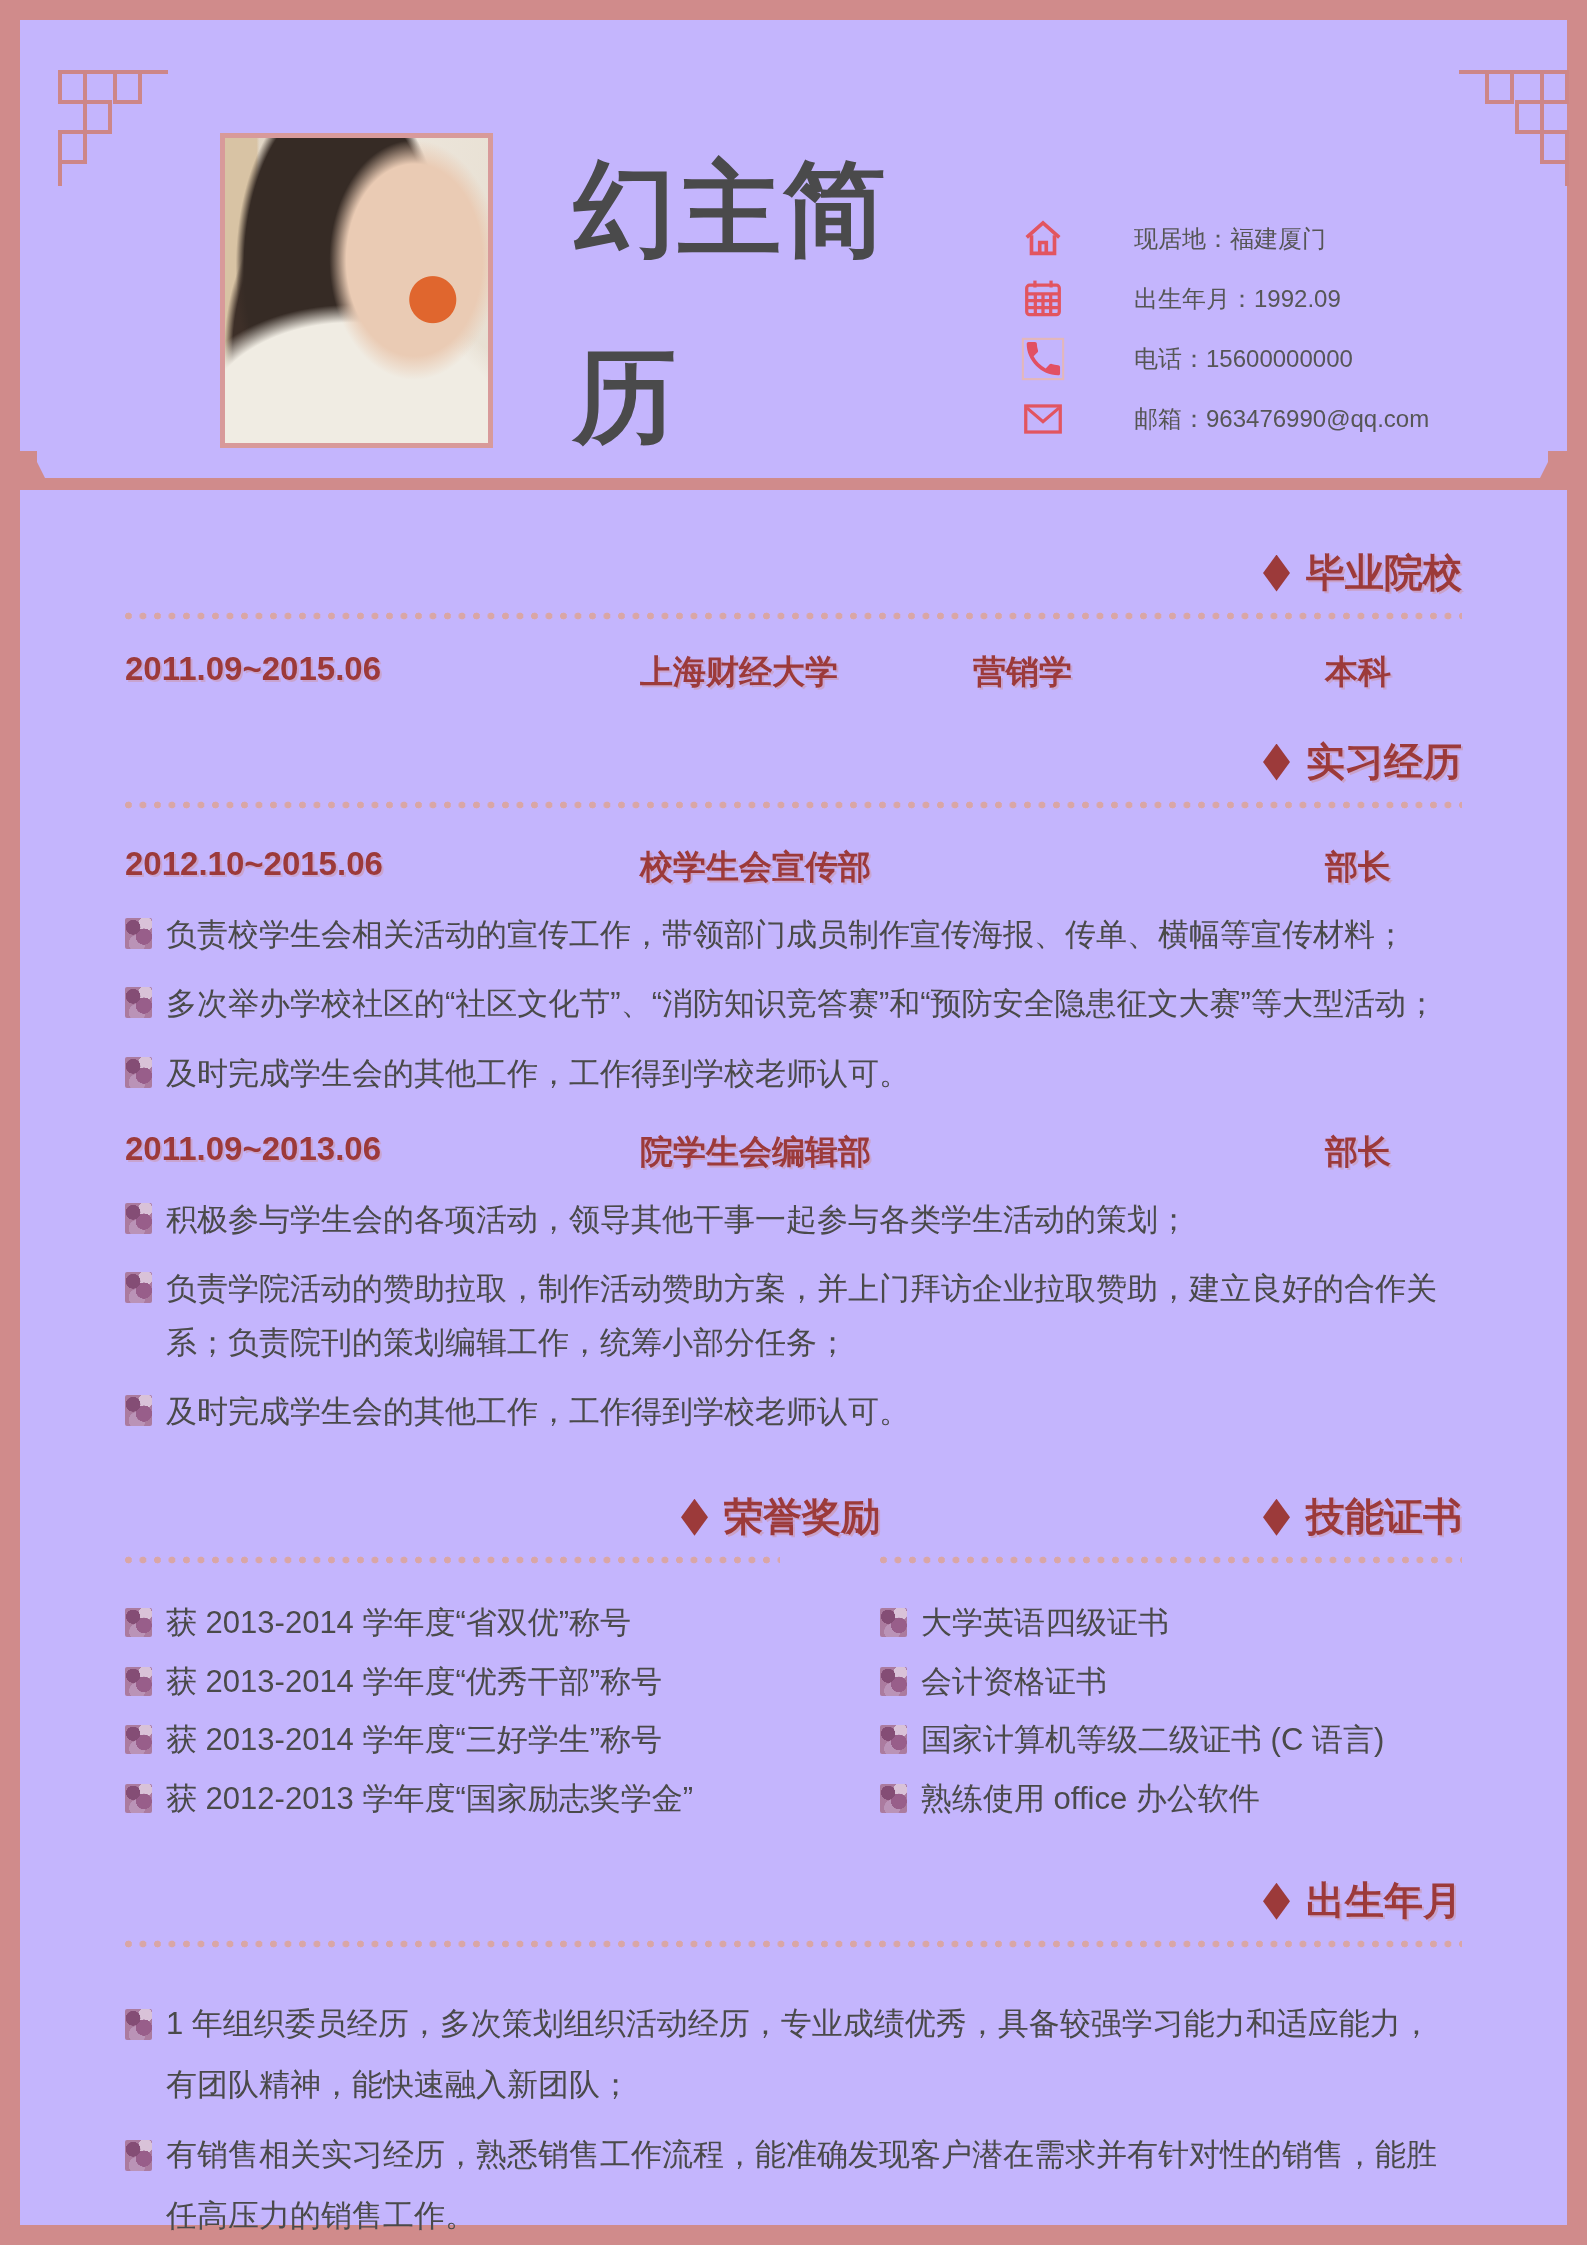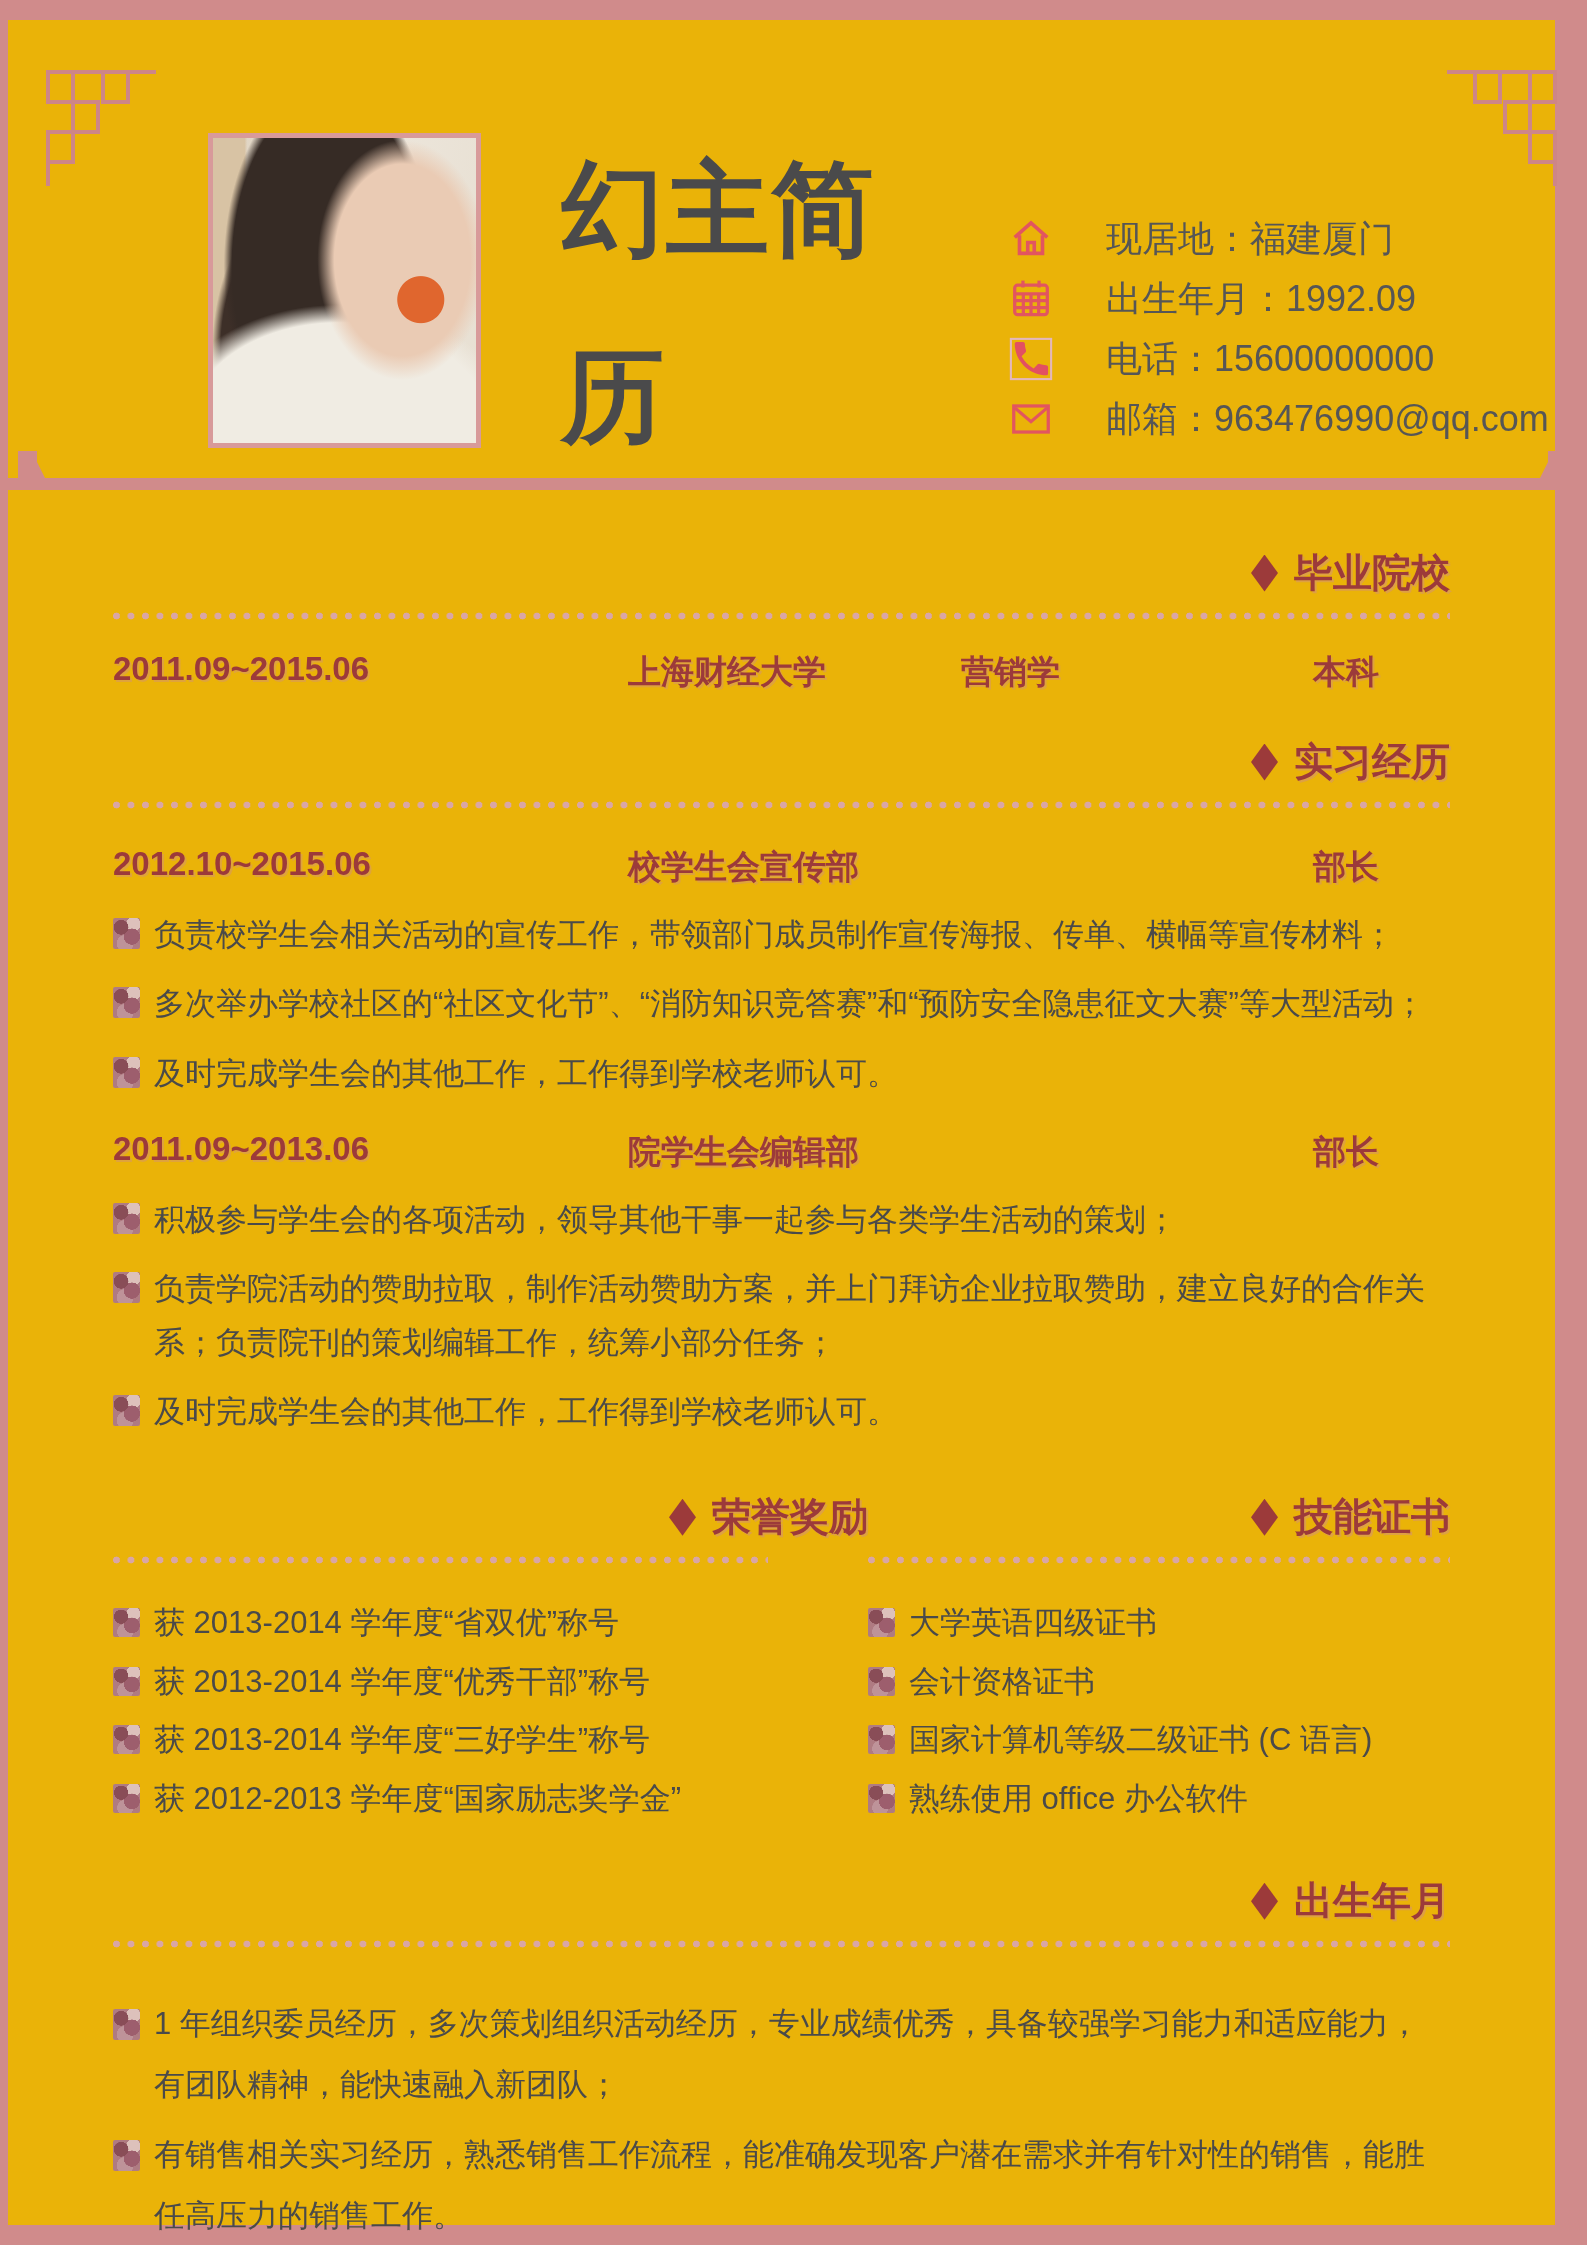--- a/index.html
+++ b/index.html
@@ -1,18 +1,18 @@
 <!DOCTYPE html>
 <html><head>
 <meta charset="utf-8">
 <style>
   html,body{margin:0;padding:0;background:#888;}
   .page{position:relative;width:1587px;height:2245px;background:#d08b8b;overflow:hidden;
         font-family:"Liberation Sans",sans-serif;}
-  .card{position:absolute;left:8px;width:1547px;background:#eab308;}
+  .card{position:absolute;left:20px;width:1547px;background:#c4b5fd;}
   .header-card{top:20px;height:458px;}
   .body-card{top:490px;height:1735px;padding:0 105px;box-sizing:border-box;}
   
   .ornament{position:absolute;top:46px;width:112px;height:122px;}
   .ornament.left{left:38px;}
   .ornament.right{left:1437px;transform:scaleX(-1);}
   
   .cap{position:absolute;top:451px;width:27px;height:62px;background:#d08b8b;}
   .cap.left{left:18px;clip-path:polygon(0 0,19px 0,19px 11px,27px 27px,27px 43px,19px 55px,19px 62px,0 62px);}
   .cap.right{left:1540px;clip-path:polygon(27px 0,8px 0,8px 11px,0 27px,0 43px,8px 55px,8px 62px,27px 62px);}
@@ -28,21 +28,21 @@
       radial-gradient(circle 55px at 92% 101%, #4a3a30 0 95%, transparent 100%),
       linear-gradient(100deg, #ded2c0, #ece5da 60%, #e7dfd2);}
   
   .big-title{position:absolute;left:553px;top:96px;width:390px;font-size:103px;font-weight:bold;
     color:#4a4a4b;line-height:1.82;letter-spacing:2px;word-break:break-all;}
   
   .contact{position:absolute;left:1000px;top:196px;display:flex;flex-direction:column;gap:14px;}
   .c-row{display:flex;align-items:center;height:46px;}
   .c-ico{width:46px;height:46px;flex:0 0 46px;}
   .c-ico svg{width:46px;height:46px;display:block;}
-  .c-txt{margin-left:52px;font-size:36px;color:#565656;white-space:nowrap;text-align:right;}
+  .c-txt{margin-left:68px;font-size:24px;color:#565656;white-space:nowrap;text-align:right;}
   
   .sec-head{display:flex;align-items:center;justify-content:flex-end;}
   .sec-head.first{padding-top:56px;}
   .sec-head.gap-l{margin-top:40px;}
   .diamond{width:27px;height:37px;background:#9c3a3a;clip-path:polygon(50% 0,100% 50%,50% 100%,0 50%);
     flex:0 0 27px;}
   .sec-title{margin-left:16px;font-size:39px;font-weight:bold;color:#9c3a3a;
     text-shadow:2px 2px 0 rgba(208,139,139,0.45);}
   .dotted{height:8px;margin-top:12px;background-image:radial-gradient(circle at 3.5px 4px,#d9a6a6 3.2px,rgba(217,166,166,0) 3.7px);
     background-size:14.5px 8px;background-repeat:repeat-x;}

